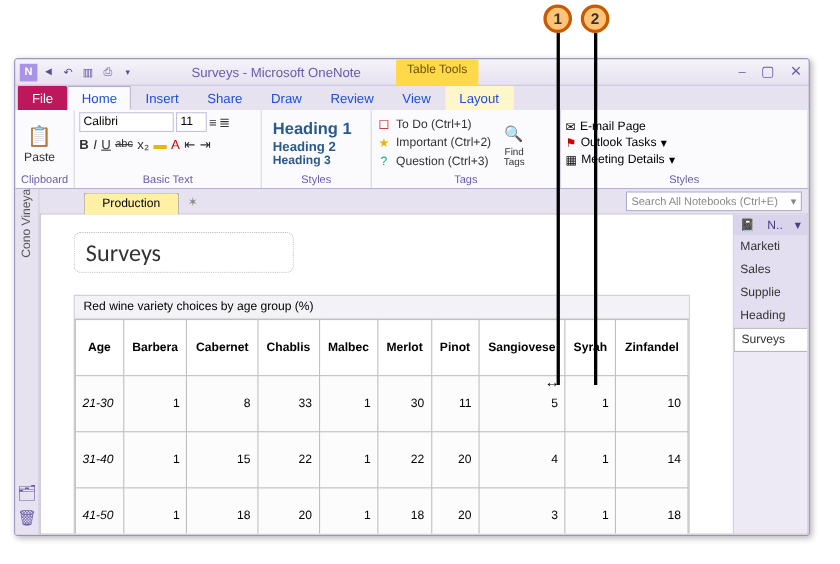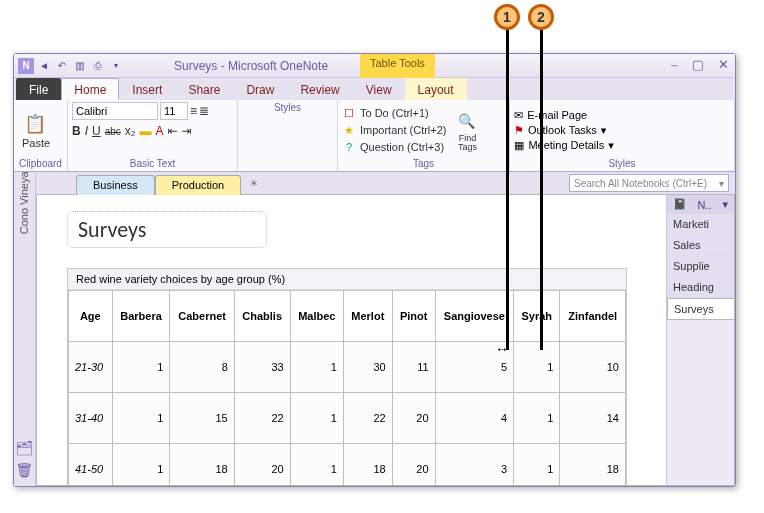--- a/index.html
+++ b/index.html
@@ -9,22 +9,22 @@
 .callout-circle { position: absolute; width: 26px; height: 26px; border: 3px solid #c85a00; border-radius: 50%; background: #ffc477; color: #333; font-weight: bold; font-size: 14px; text-align: center; line-height: 20px; }
 .callout-line { position: absolute; width: 3px; background: #000; }
 .window { position: absolute; top: 53px; left: 13px; width: 723px; height: 434px; background: #e6e2f0; border: 1px solid #8a7fb5; border-radius: 3px; box-shadow: 2px 2px 6px rgba(0,0,0,0.3); display: flex; flex-direction: column; }
 .titlebar { height: 24px; display: flex; align-items: center; background: linear-gradient(#f5f3fa, #e6e2f0); border-bottom: 1px solid #cbc5e0; position: relative; }
 .qat { display: flex; align-items: center; gap: 2px; padding-left: 4px; }
 .qat-icon { width: 16px; height: 16px; display: flex; align-items: center; justify-content: center; font-size: 10px; color: #5a4a9c; }
 .app-title { position: absolute; left: 160px; color: #6a5aa8; font-size: 12px; }
 .ctx-tab { position: absolute; left: 346px; top: 0; height: 24px; background: #ffd94a; color: #6e5300; padding: 3px 10px; font-size: 11px; border-radius: 2px 2px 0 0; }
 .win-controls { position: absolute; right: 6px; top: 3px; display: flex; gap: 14px; color: #6a5aa8; font-size: 13px; }
 .ribbon-tabs { height: 22px; display: flex; align-items: flex-end; background: #e6e2f0; padding-left: 2px; }
-.ribbon-tab { height: 22px; padding: 4px 12px 0; color: #7f1d1d; font-size: 12px; cursor: default; border: 1px solid transparent; }
-.ribbon-tab.file { background: #404040; color: #fff; border-radius: 2px 2px 0 0; }
+.ribbon-tab { height: 22px; padding: 4px 12px 0; color: #1d4ed8; font-size: 12px; cursor: default; border: 1px solid transparent; }
+.ribbon-tab.file { background: #be185d; color: #fff; border-radius: 2px 2px 0 0; }
 .ribbon-tab.active { background: #fbfbfd; border: 1px solid #b0a8d0; border-bottom: 1px solid #fbfbfd; border-radius: 2px 2px 0 0; }
 .ribbon-tab.ctx { background: #fff6cc; }
 .ribbon { height: 72px; background: #fbfbfd; border-bottom: 1px solid #b0a8d0; display: flex; }
 .group { border-right: 1px solid #d8d4e8; display: flex; flex-direction: column; justify-content: space-between; padding: 2px 4px 1px; }
 .group-label { text-align: center; font-size: 10px; color: #6a5aa8; padding-bottom: 1px; }
 .group-body { flex: 1; display: flex; align-items: center; gap: 3px; }
 .big-btn { width: 36px; display: flex; flex-direction: column; align-items: center; gap: 1px; color: #333; }
 .big-btn .ico { width: 24px; height: 24px; display: flex; align-items: center; justify-content: center; font-size: 18px; }
 .font-row { display: flex; gap: 2px; align-items: center; margin-bottom: 2px; }
 .font-sel { border: 1px solid #c6c0dd; background: #fff; font-size: 11px; height: 18px; padding: 0 3px; }
@@ -136,20 +136,27 @@
             <span style="color:#e6b800">▬</span>
             <span style="color:#c00">A</span>
             <span>⇤</span>
             <span>⇥</span>
           </div>
         </div>
         <div class="group-label">Basic Text</div>
       </div>
 
       <div class="group" style="width:100px;">
+        <div class="group-body">
+          <div class="styles-col">
+            <span class="h1">Heading 1</span>
+            <span class="h2">Heading 2</span>
+            <span class="h3">Heading 3</span>
+          </div>
+        </div>
         <div class="group-label">Styles</div>
       </div>
 
       <div class="group" style="width:172px;">
         <div class="group-body" style="gap:6px;">
           <div style="display:flex;flex-direction:column;gap:1px;">
             <div class="tag-row">
                 <span class="tag-icon" style="color:#c00">☐</span>
                 <span>To Do (Ctrl+1)</span>
               </div>
@@ -197,21 +204,20 @@
       <div class="left-rail">
         <div class="nb-label">Cono Vineyard</div>
         <div class="rail-icons">
           <span>🗂</span>
           <span>🗑</span>
         </div>
       </div>
 
       <div class="section-area">
         <div class="section-tabs">
-          <div class="sec-tab biz">Business</div>
           <div class="sec-tab prod">Production</div>
           <div class="sec-add">✶</div>
           <div class="search-box">
             <span>Search All Notebooks (Ctrl+E)</span>
             <span>▾</span>
           </div>
         </div>
 
         <div class="page-surface">
           <div class="canvas">

